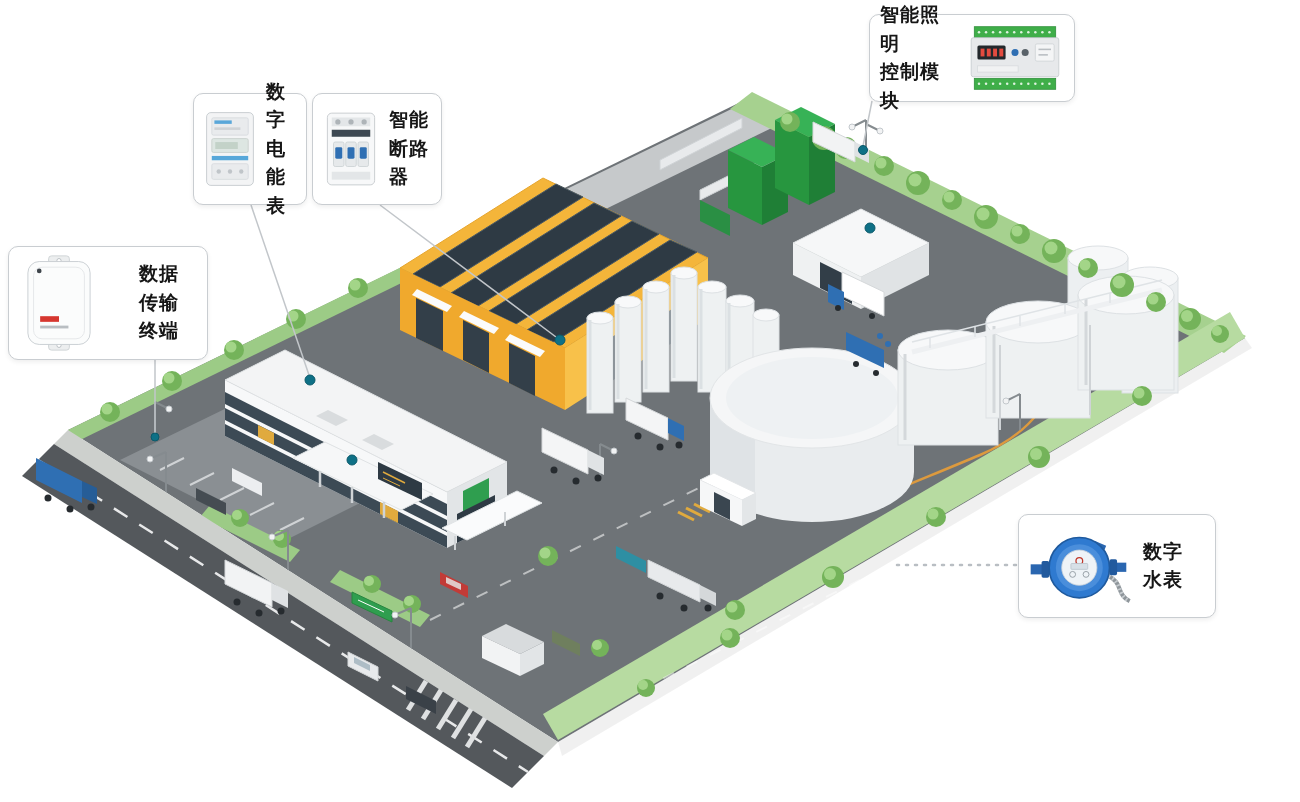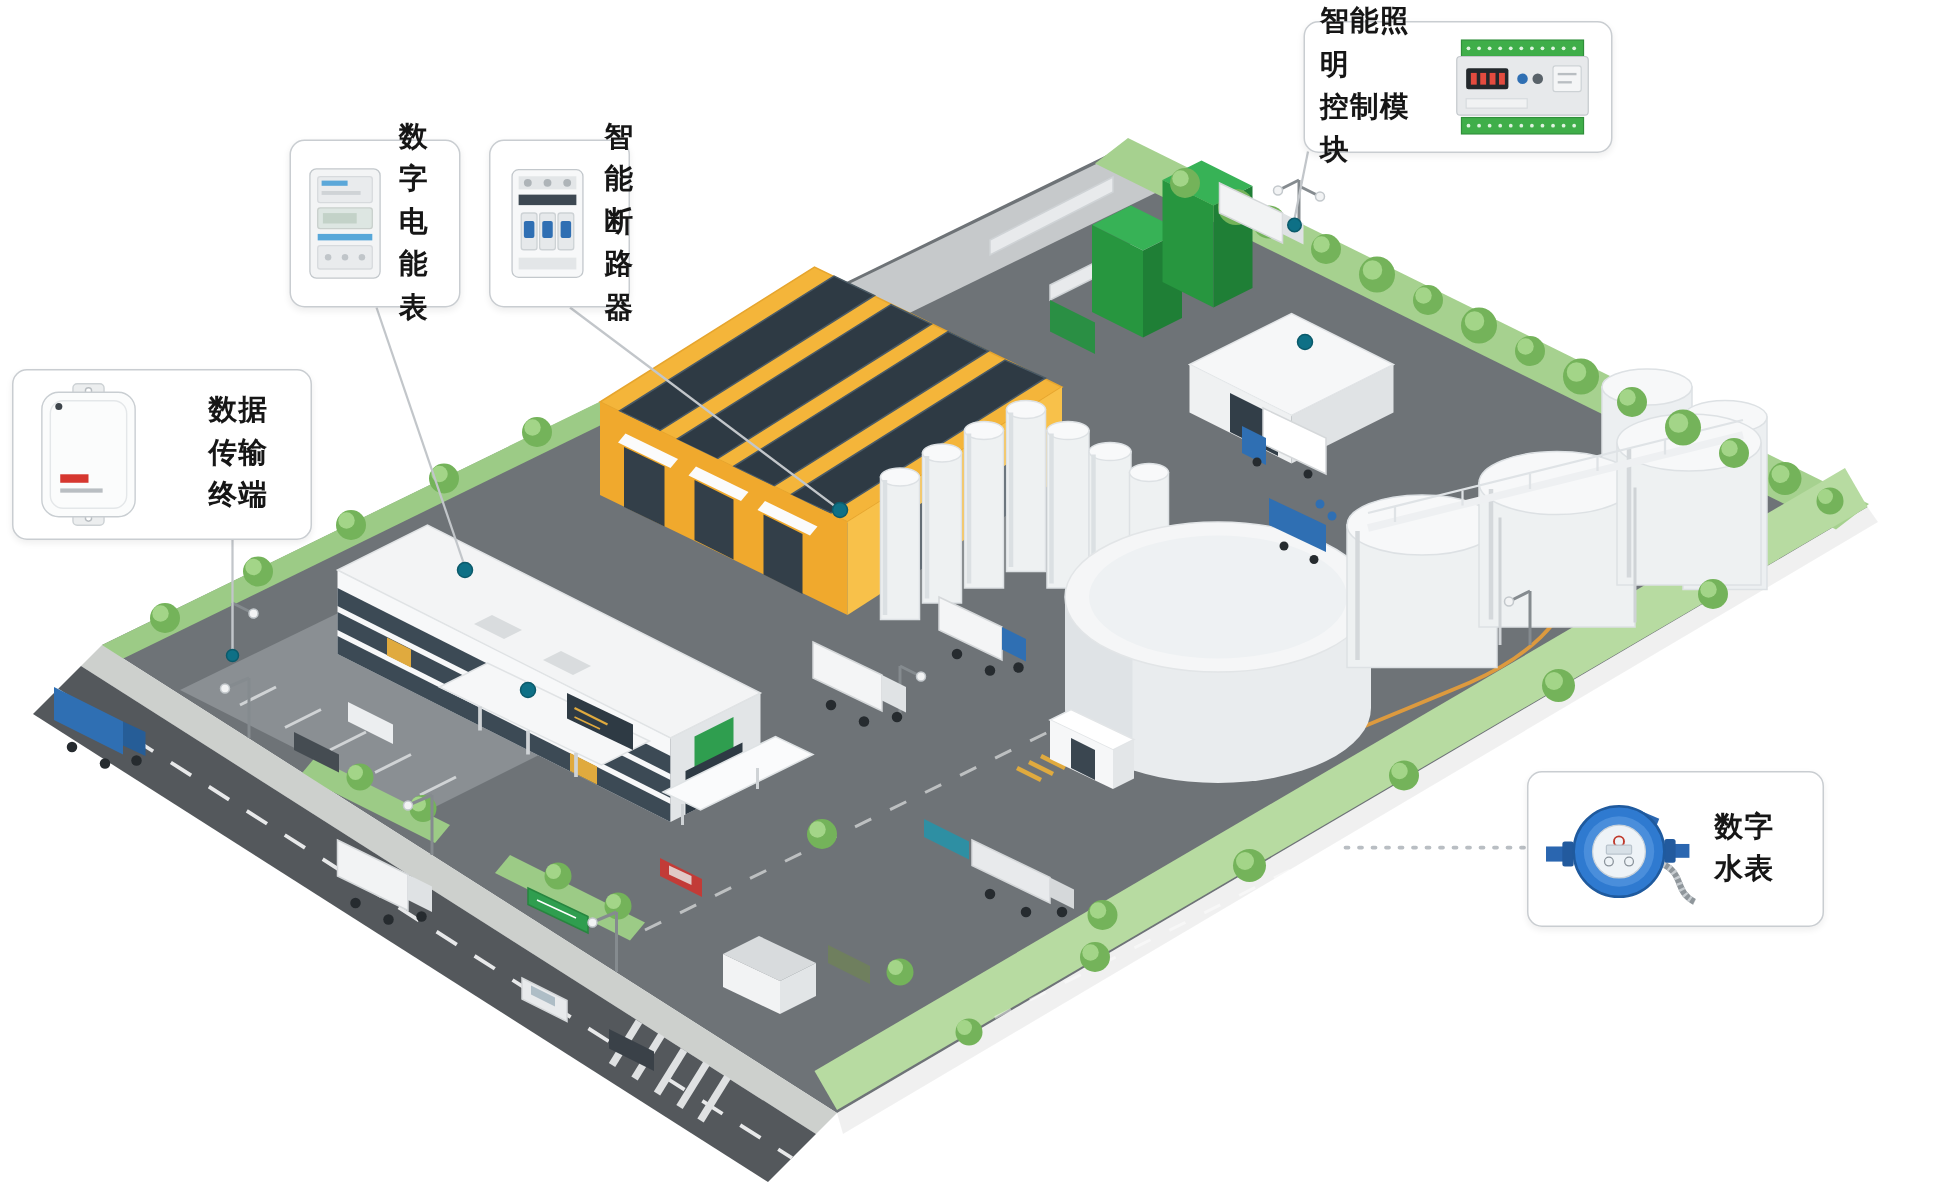--- a/index.html
+++ b/index.html
@@ -9,21 +9,21 @@
   .callout{
     position:absolute;display:flex;align-items:center;gap:10px;
     background:#ffffff;border:1px solid #c9cdd1;border-radius:10px;
     padding:8px 10px;box-shadow:0 2px 5px rgba(0,0,0,.07);box-sizing:border-box;
   }
   .callout-label{
     font-size:19px;font-weight:600;color:#161616;line-height:1.5;
     white-space:pre-line;letter-spacing:1px;
   }
   #callout-meter{left:193px;top:93px;width:114px;height:112px;}
-  #callout-breaker{left:326px;top:93px;width:94px;height:112px;}
+  #callout-breaker{left:312px;top:93px;width:130px;height:112px;}
   #callout-lighting{left:845px;top:14px;width:206px;height:88px;margin-left:24px;}
   #callout-dtu{left:8px;top:246px;width:200px;height:114px;gap:40px;}
   #callout-water{left:1018px;top:514px;width:198px;height:104px;}
   .device-svg{flex:0 0 auto;display:block;}
 </style>
 </head>
 <body>
 
 <div class="stage">
 

